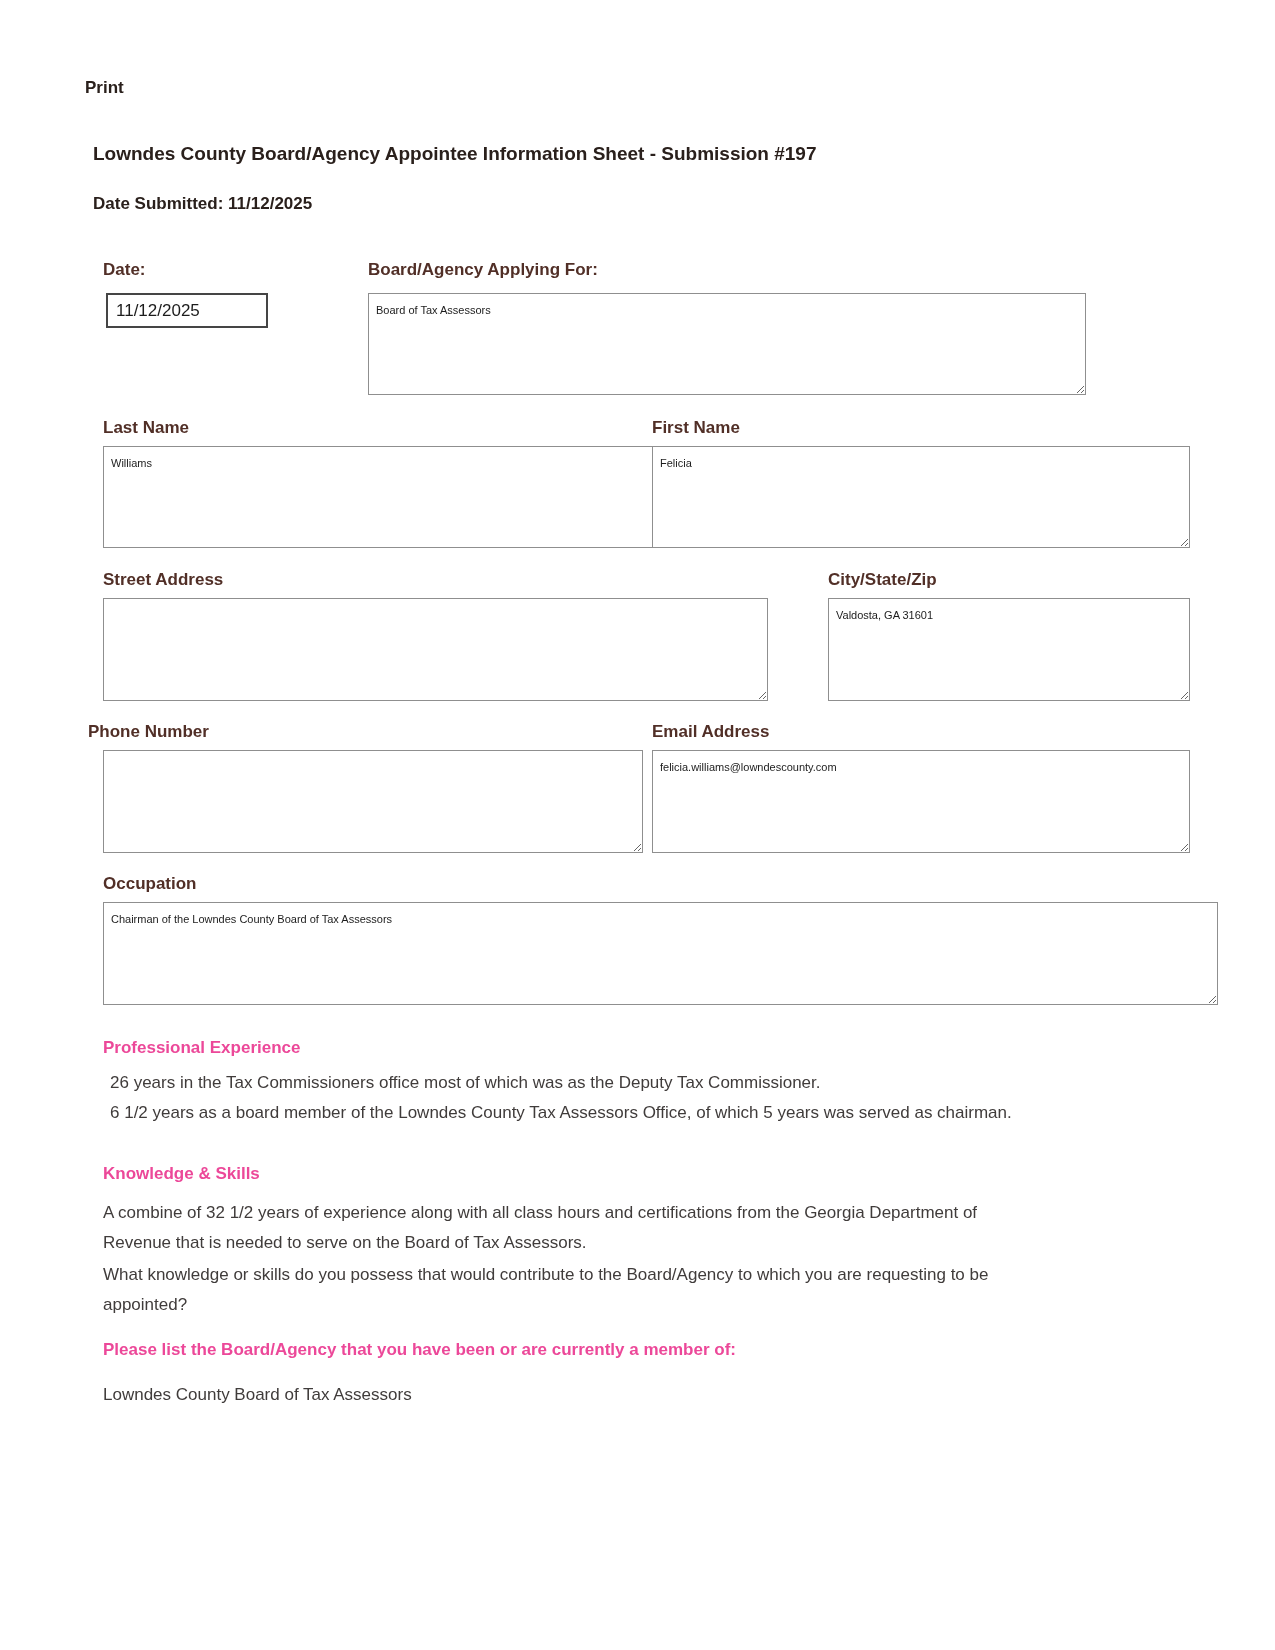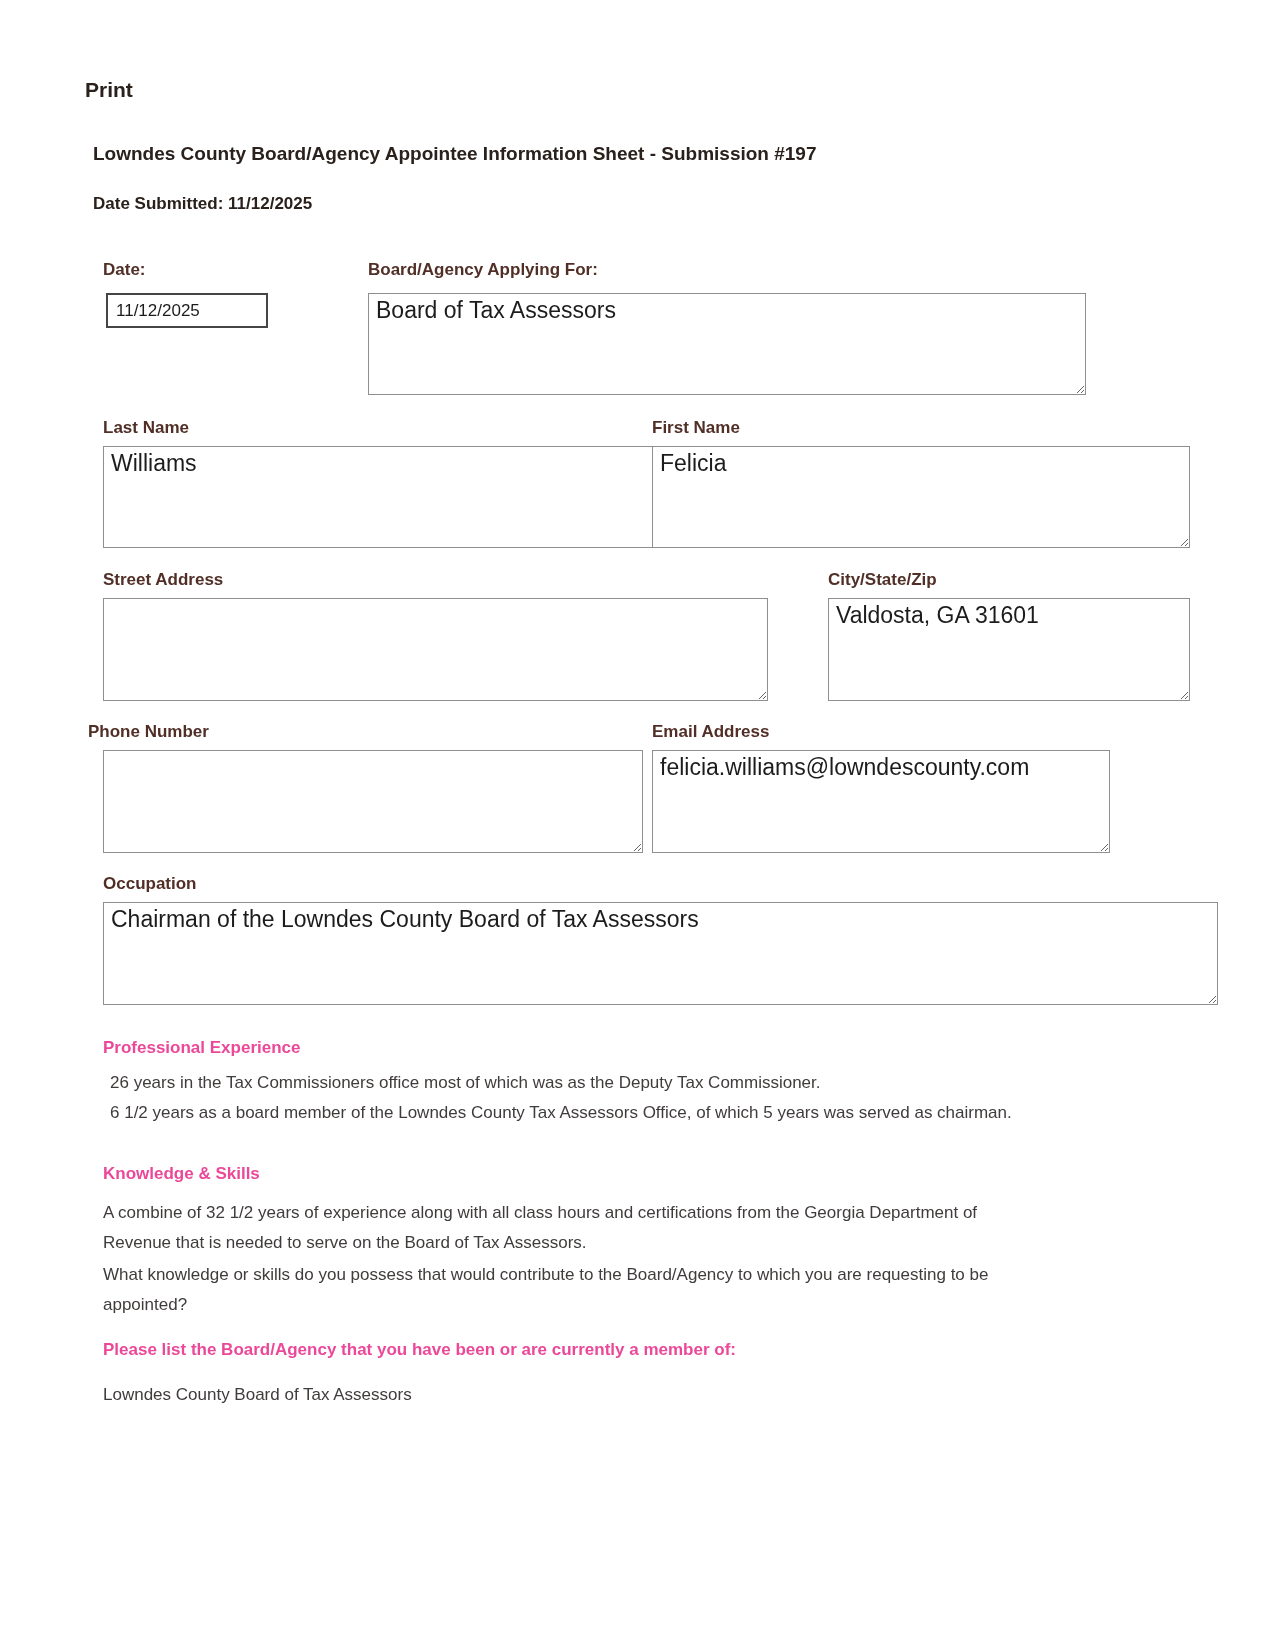--- a/index.html
+++ b/index.html
@@ -5,41 +5,41 @@
   * { box-sizing: border-box; margin: 0; padding: 0; }
   html, body { background: #ffffff; }
   body {
     width: 1275px; height: 1650px;
     font-family: "Liberation Sans", sans-serif;
     position: relative;
     color: #2a201c;
   }
   .abs { position: absolute; }
   .print-link {
-    font-size: 21px; font-weight: bold; color: #2a201c;
+    font-size: 17px; font-weight: bold; color: #2a201c;
     text-decoration: none; cursor: pointer; display: inline-block;
   }
   .page-title { font-size: 19px; font-weight: bold; color: #2a201c; white-space: nowrap; }
   .date-submitted { font-size: 17px; font-weight: bold; color: #2a201c; }
   .lbl { font-size: 17px; font-weight: bold; color: #512f27; white-space: nowrap; }
   .heading { font-size: 17px; font-weight: bold; color: #ec4899; white-space: nowrap; }
   .para {
     font-size: 17px; color: #403c3b; line-height: 30px;
     white-space: pre-line; width: 1010px;
   }
   .txt-input {
     border: 2px solid #454545; background: #ffffff;
     font-family: "Liberation Sans", sans-serif;
     font-size: 17px; color: #1c1c1c; padding: 2px 8px;
     outline: none;
   }
   textarea.ta {
     border: 1px solid #8f8f8f; background: #ffffff;
     font-family: "Liberation Sans", sans-serif;
-    font-size: 23px; color: #1c1c1c; line-height: 22px;
+    font-size: 11px; color: #1c1c1c; line-height: 22px;
     padding: 5px 7px; resize: both; overflow: auto; outline: none;
   }
 </style>
 </head>
 <body>
 
 <a class="abs print-link" style="left:85px; top:78px;">Print</a>
 
 <h1 class="abs page-title" style="left:93px; top:143px;">Lowndes County Board/Agency Appointee Information Sheet - Submission #197</h1>
 
@@ -60,21 +60,21 @@
 <label class="abs lbl" style="left:103px; top:570px;">Street Address</label>
 <textarea class="abs ta" style="left: 103px; top: 598px; width: 665px; height: 103px;"></textarea>
 
 <label class="abs lbl" style="left:828px; top:570px;">City/State/Zip</label>
 <textarea class="abs ta" style="left: 828px; top: 598px; width: 362px; height: 103px;">Valdosta, GA 31601</textarea>
 
 <label class="abs lbl" style="left:88px; top:722px;">Phone Number</label>
 <textarea class="abs ta" style="left: 103px; top: 750px; width: 540px; height: 103px;"></textarea>
 
 <label class="abs lbl" style="left:652px; top:722px;">Email Address</label>
-<textarea class="abs ta" style="left: 652px; top: 750px; width: 458px; height: 103px;">felicia.williams@lowndescounty.com</textarea>
+<textarea class="abs ta" style="left: 652px; top: 750px; width: 538px; height: 103px;">felicia.williams@lowndescounty.com</textarea>
 
 <label class="abs lbl" style="left:103px; top:874px;">Occupation</label>
 <textarea class="abs ta" style="left: 103px; top: 902px; width: 1115px; height: 103px;">Chairman of the Lowndes County Board of Tax Assessors</textarea>
 
 <div class="abs heading" style="left:103px; top:1038px;">Professional Experience</div>
 <div class="abs para" style="left:110px; top:1068px;">26 years in the Tax Commissioners office most of which was as the Deputy Tax Commissioner.
 6 1/2 years as a board member of the Lowndes County Tax Assessors Office, of which 5 years was served as chairman.</div>
 
 <div class="abs heading" style="left:103px; top:1164px;">Knowledge &amp; Skills</div>
 <div class="abs para" style="left:103px; top:1198px;">A combine of 32 1/2 years of experience along with all class hours and certifications from the Georgia Department of

